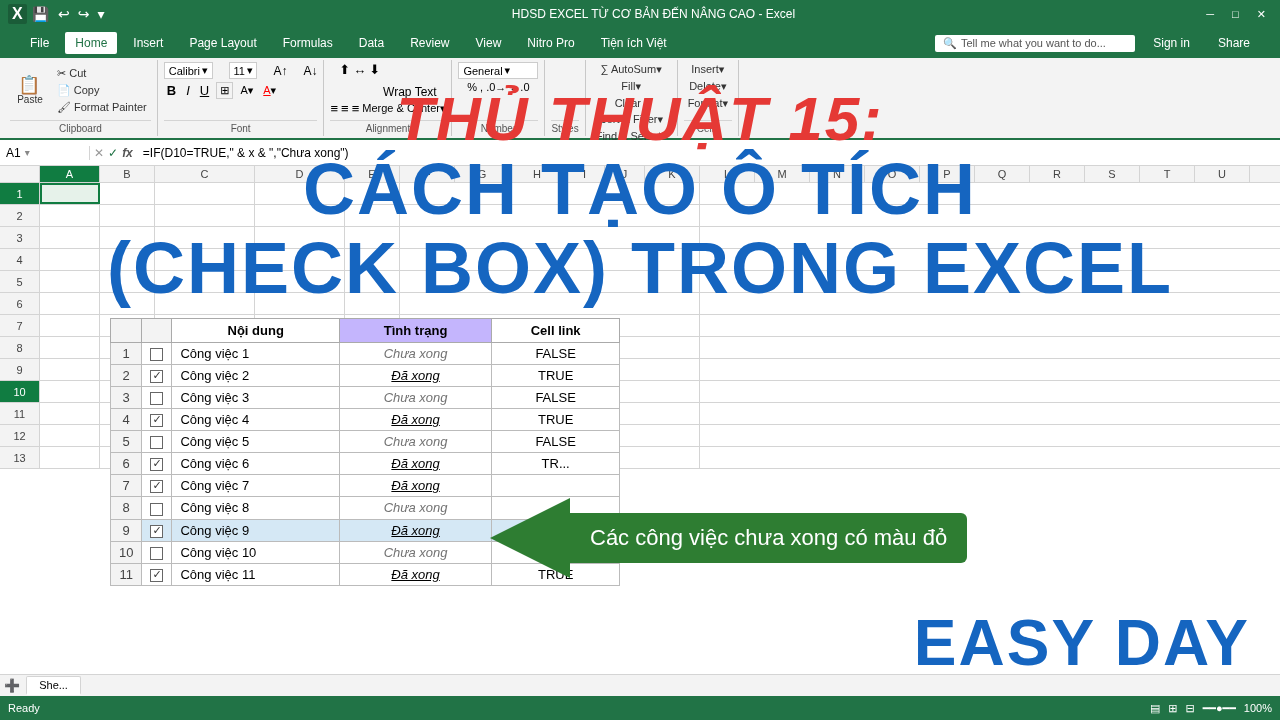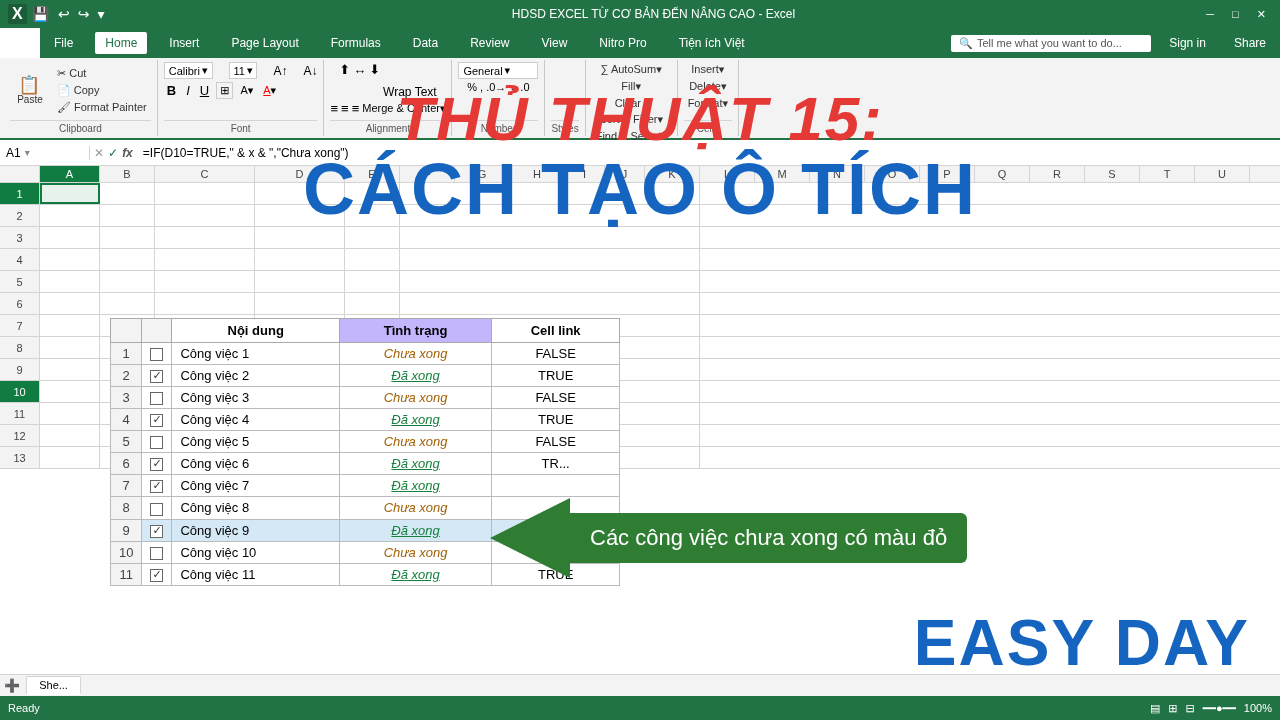--- a/index.html
+++ b/index.html
@@ -19,23 +19,22 @@
     .title-bar-center { font-size: 12px; font-weight: 500; }
     .title-bar-right { display: flex; align-items: center; gap: 6px; }
     .win-btn { color: white; font-size: 11px; cursor: pointer; padding: 2px 6px; }
 
     
     .menu-bar {
       background: #217346;
       height: 30px;
       display: flex;
       align-items: center;
-      padding: 0 4px;
-      gap: 12px;
-      margin-left: 40px;
+      padding: 0 20px;
+      gap: 6px;
     }
     .menu-item {
       color: white;
       padding: 4px 10px;
       cursor: pointer;
       font-size: 12px;
       border-radius: 2px;
     }
     .menu-item:hover, .menu-item.active { background: rgba(255,255,255,0.2); }
     .menu-item.active { background: white; color: #217346; }
@@ -199,22 +198,22 @@
       padding: 4px 10px;
       text-align: center;
     }
     .tbl td {
       border: 1px solid #bbb;
       font-size: 13px;
       padding: 3px 8px;
       text-align: center;
     }
     .tbl td.content { text-align: left; }
-    .status-red { color: #a16207; font-style: italic; }
-    .status-blue { color: #15803d; font-style: italic; text-decoration: underline; }
+    .status-red { color: #737373; font-style: italic; }
+    .status-blue { color: #000000; font-style: italic; text-decoration: underline; }
     .row-num-cell {
       background: #f3f3f3;
       font-weight: normal;
       border: 1px solid #bbb;
       width: 28px;
       text-align: center;
       color: #444;
     }
     .checkbox-cell {
       width: 30px;
@@ -694,20 +693,23 @@
   </div>
 </div>
 
 <div class="overlay">
 
   <div class="title-overlay">
     <div class="title-line1">THỦ THUẬT 15:</div>
     <div class="title-line2">
       <span>CÁCH TẠO Ô TÍCH</span>
     </div>
+    <div class="title-line2">
+      <span>(CHECK BOX) TRONG EXCEL</span>
+    </div>
   </div>
 
   <div class="table-overlay">
     <table class="tbl">
       <thead>
         <tr>
           <th style="width:28px;background:#f3f3f3;"></th>
           <th style="width:30px;background:#f3f3f3;"></th>
           <th>Nội dung</th>
           <th style="background:#c4b5fd;">Tình trạng</th>

